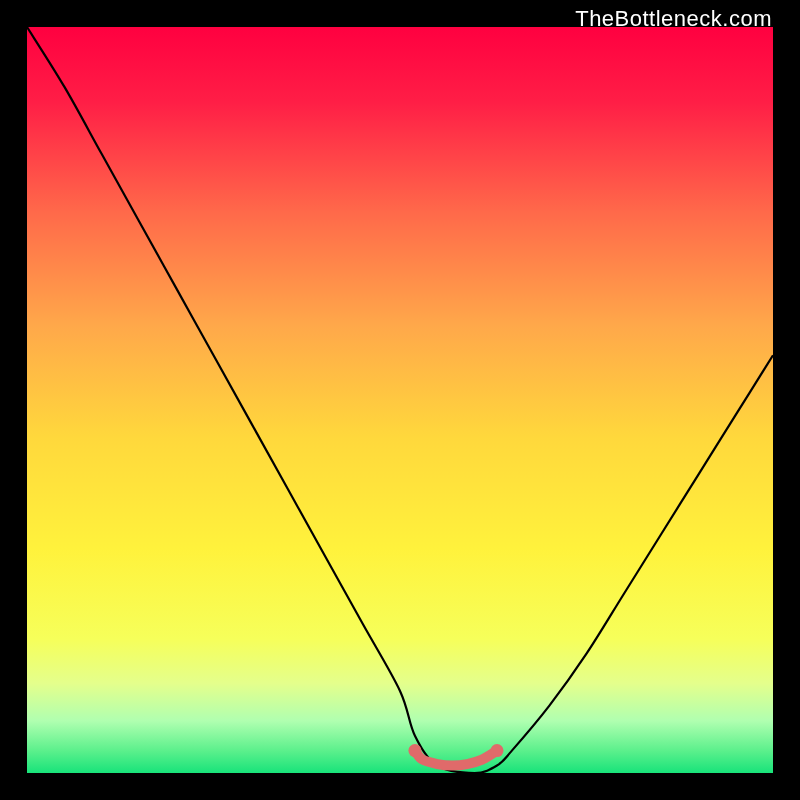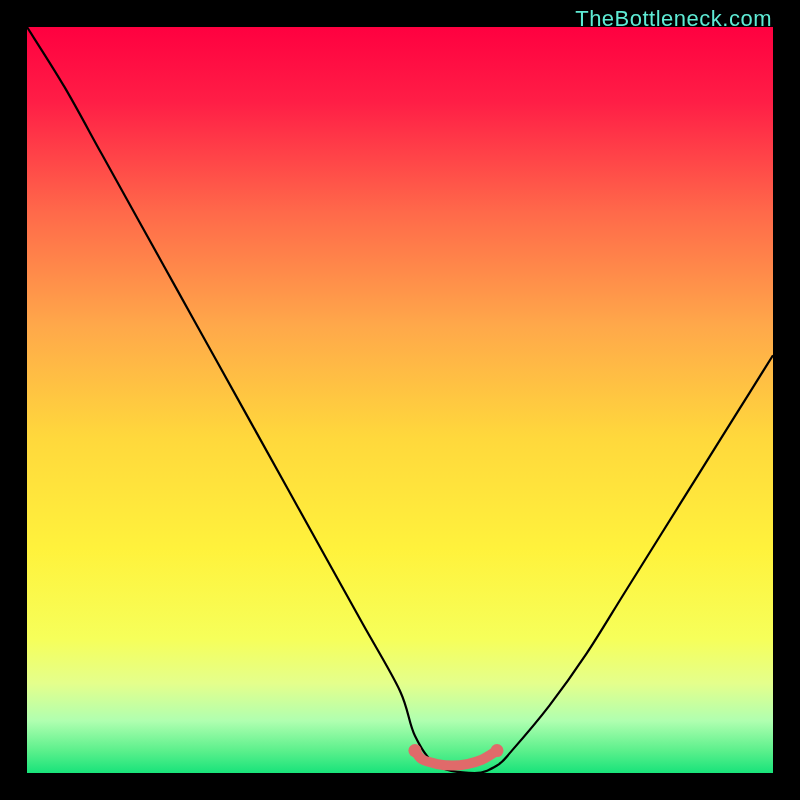--- a/index.html
+++ b/index.html
@@ -1,19 +1,19 @@
 <!DOCTYPE html>
 <html><head>
   <meta charset="utf-8">
   <style>
     * { margin: 0; padding: 0; box-sizing: border-box; }
     body { width: 800px; height: 800px; background: #000; position: relative; font-family: Arial, sans-serif; }
     .chart-container { position: absolute; top: 27px; left: 27px; width: 746px; height: 746px; }
     .gradient-bg { position: absolute; width: 100%; height: 100%; }
-    .watermark { position: absolute; top: 6px; right: 28px; color: #5eead4; font-size: 22px; font-weight: 400; letter-spacing: 0.5px; }
+    .watermark { position: absolute; top: 6px; right: 28px; color: #ffffff; font-size: 22px; font-weight: 400; letter-spacing: 0.5px; }
     svg.curve { position: absolute; top: 27px; left: 27px; width: 746px; height: 746px; }
   </style>
 </head>
 <body>
 
 <div class="watermark">TheBottleneck.com</div>
 
 <div class="chart-container">
   <svg class="gradient-bg" viewBox="0 0 746 746" preserveAspectRatio="none">
     <defs>

